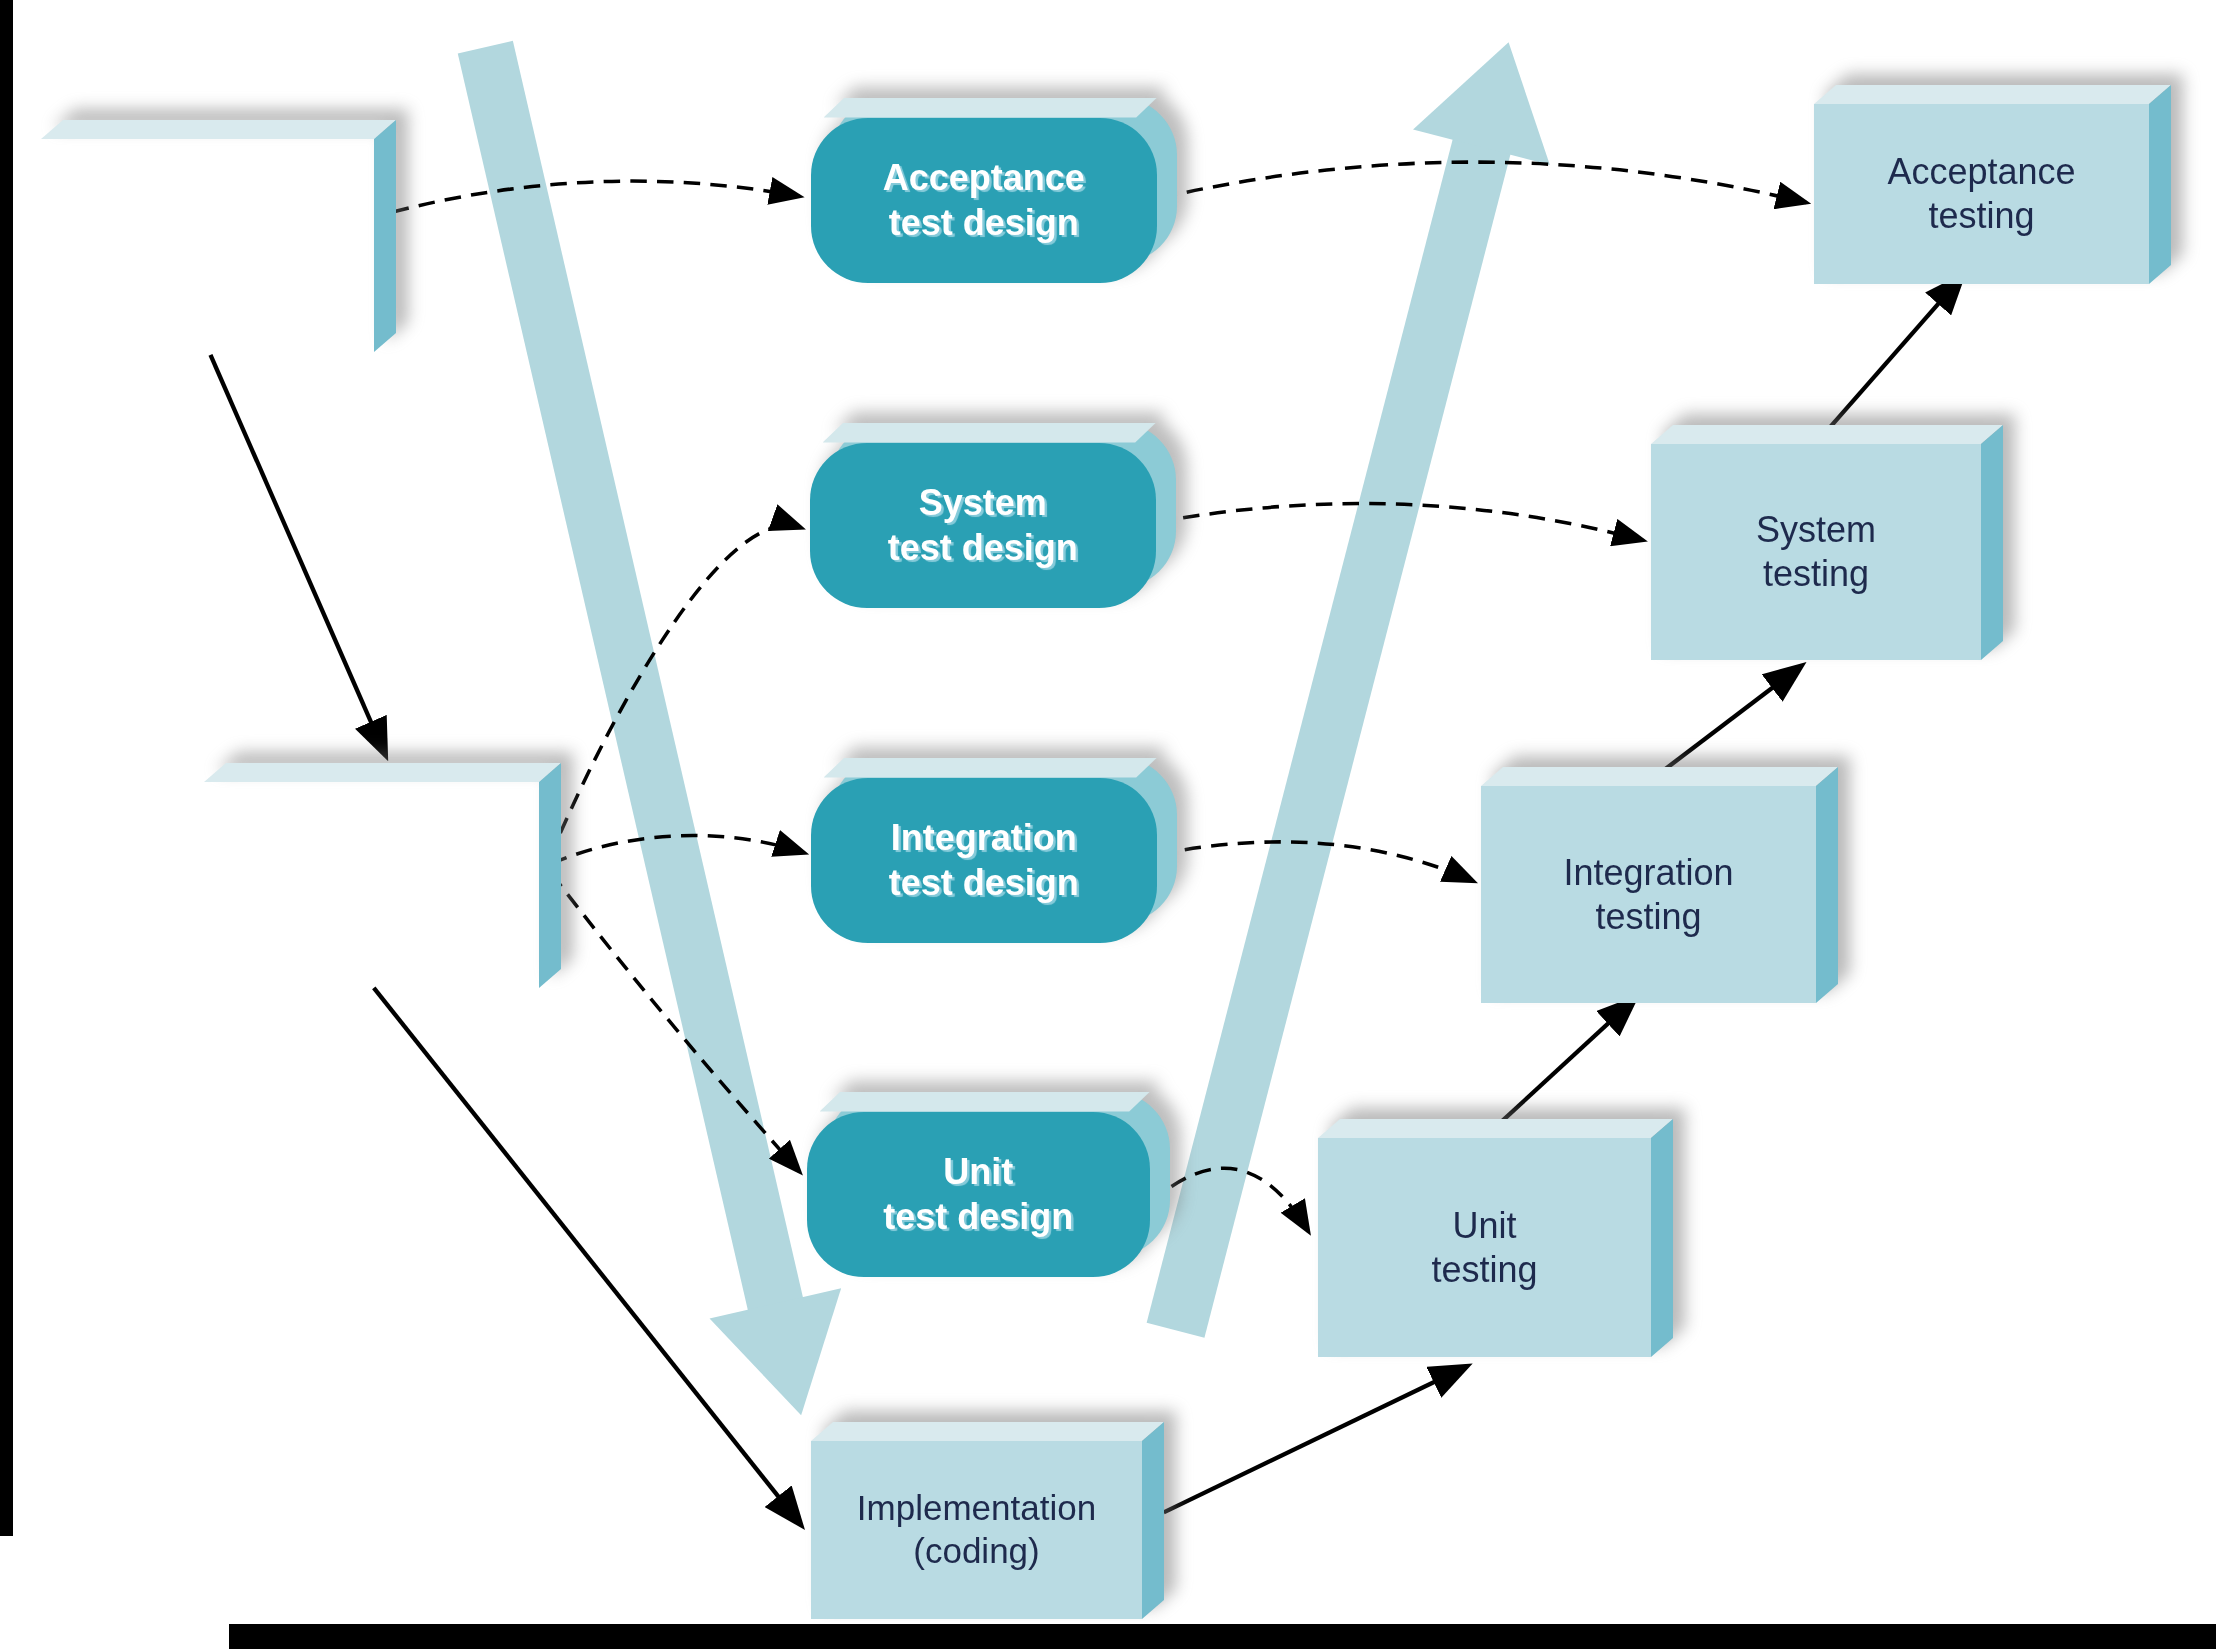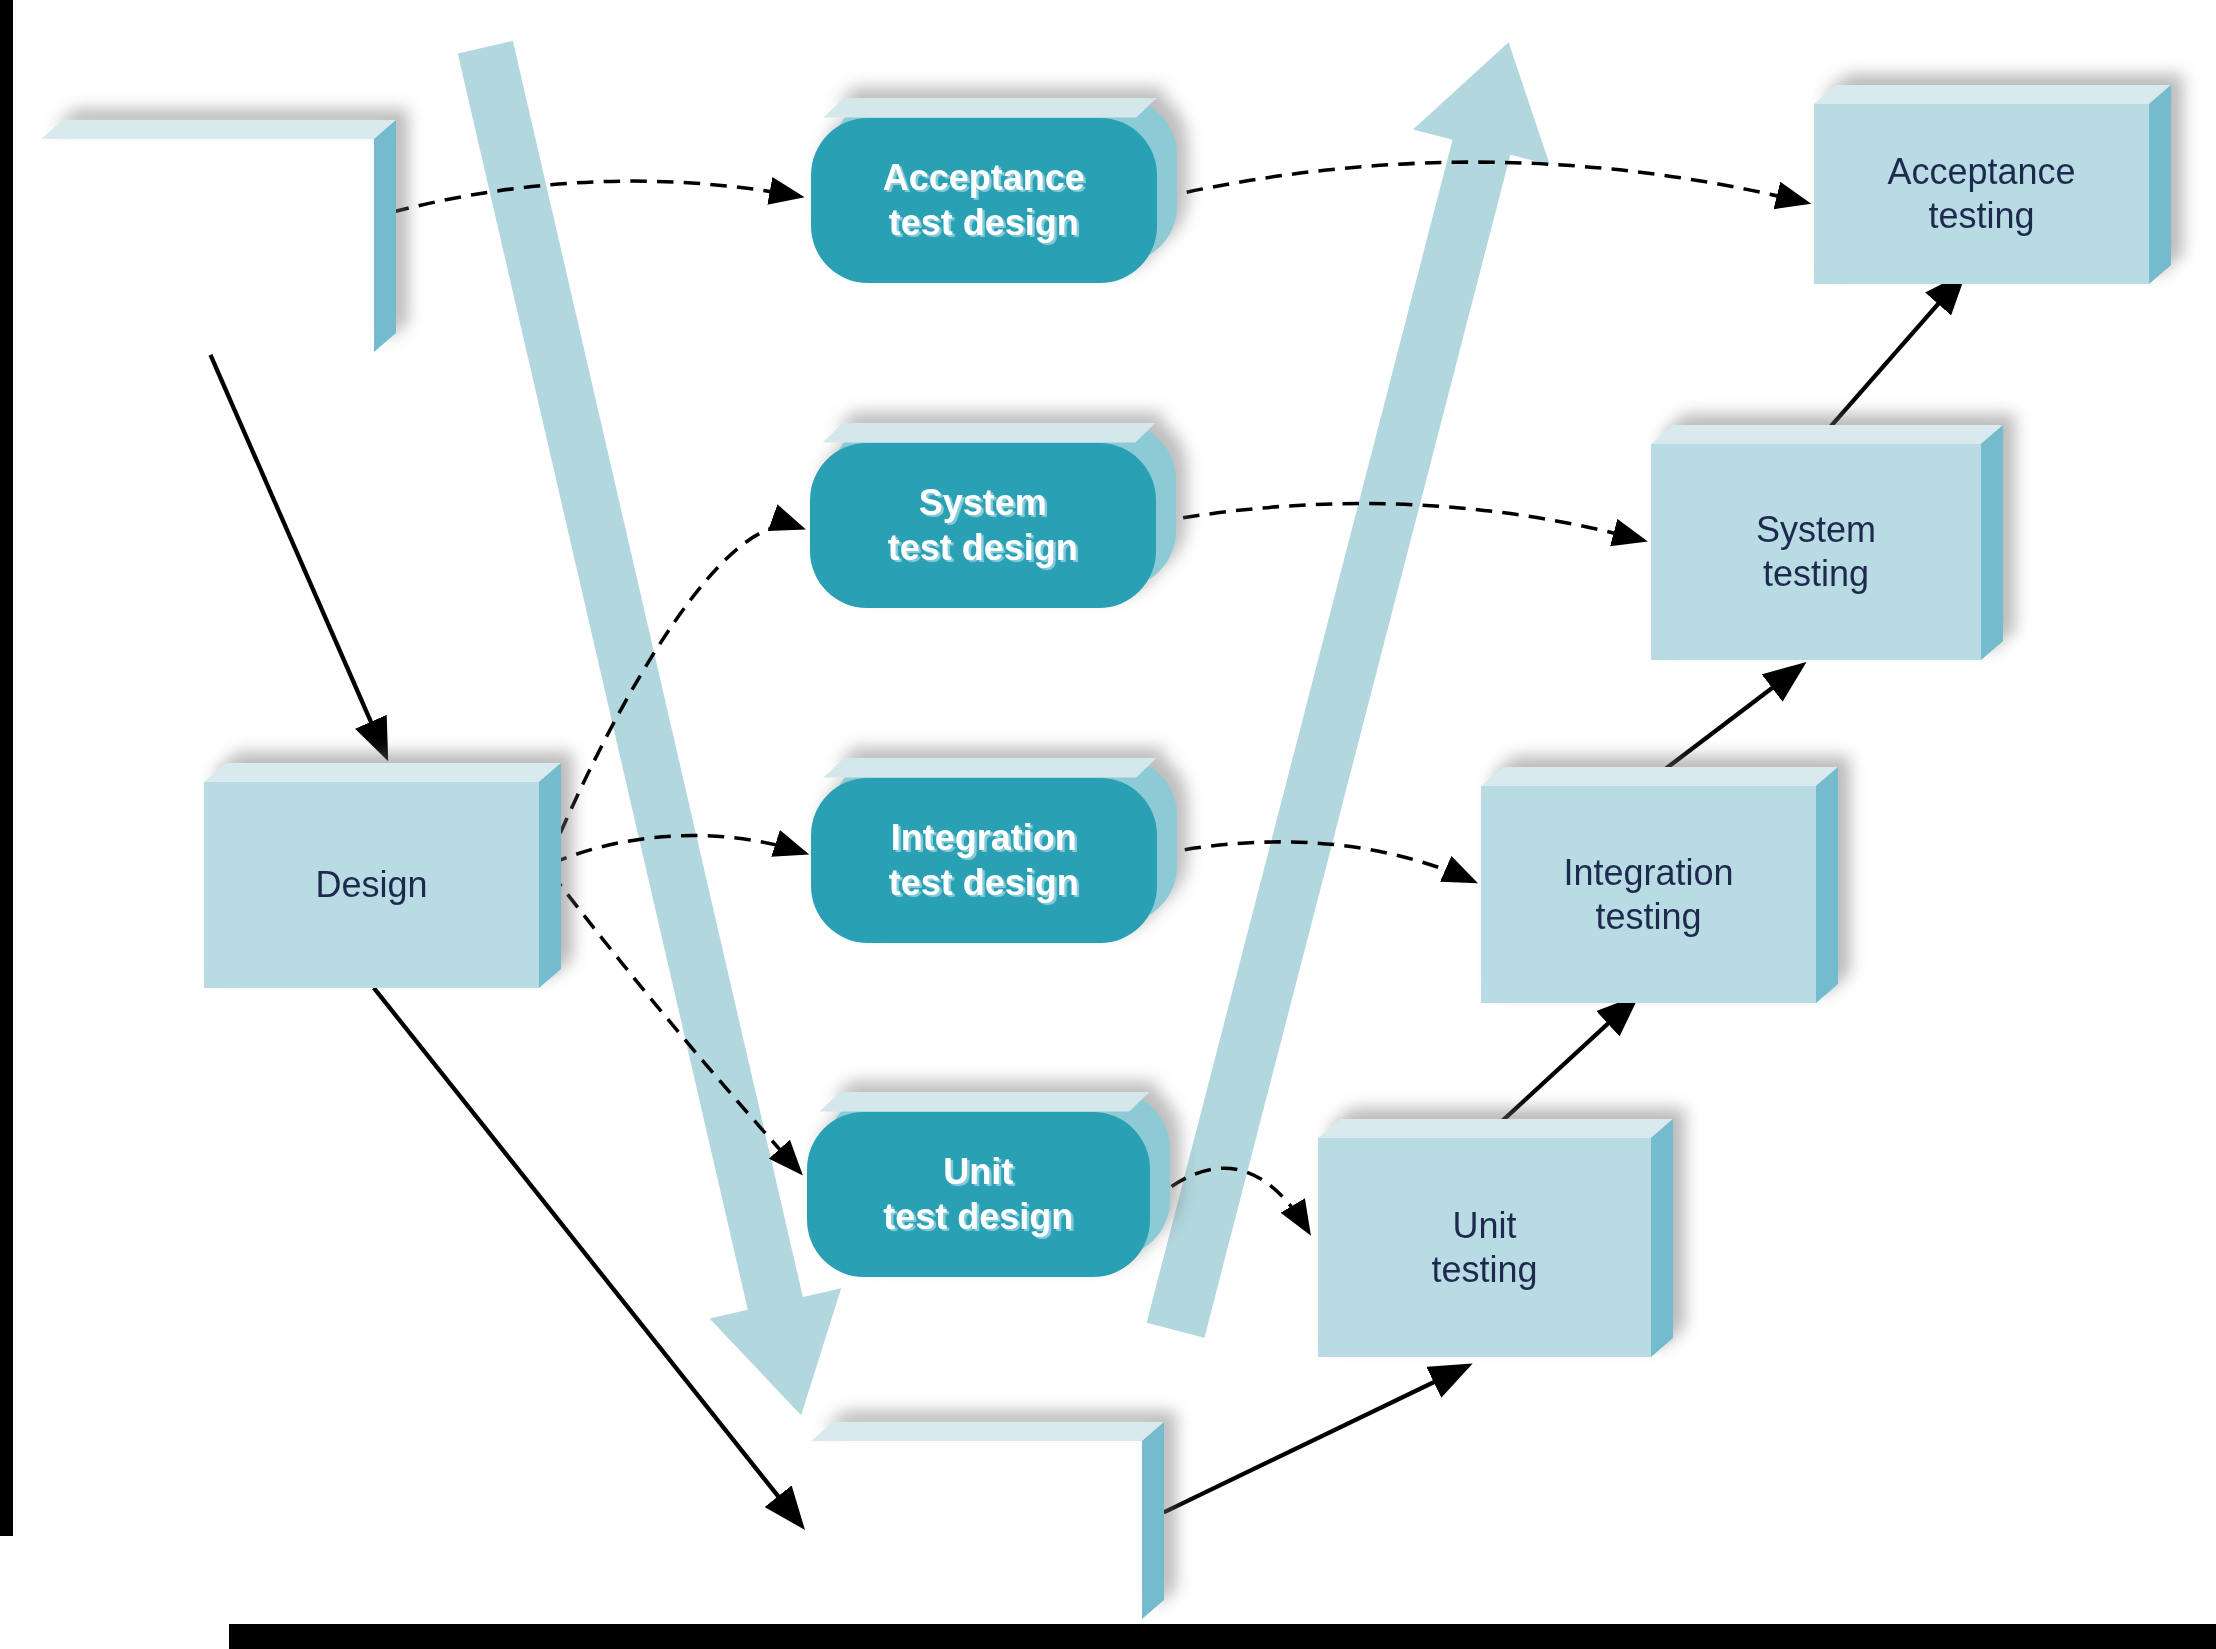--- a/index.html
+++ b/index.html
@@ -91,28 +91,29 @@
 </svg>
 
 <div class="node node-analysis">
   <div class="face-top"></div>
   <div class="face-side"></div>
 </div>
 
 <div class="node node-design">
   <div class="face-top"></div>
   <div class="face-side"></div>
-  <div class="face-front">
-    <span>Design</span>
-  </div>
 </div>
 
 <div class="node node-implementation">
   <div class="face-top"></div>
   <div class="face-side"></div>
+  <div class="face-front">
+    <span>Implementation</span>
+    <span>(coding)</span>
+  </div>
 </div>
 
 <div class="node node-unit-testing">
   <div class="face-top"></div>
   <div class="face-side"></div>
   <div class="face-front">
     <span>Unit</span>
     <span>testing</span>
   </div>
 </div>

